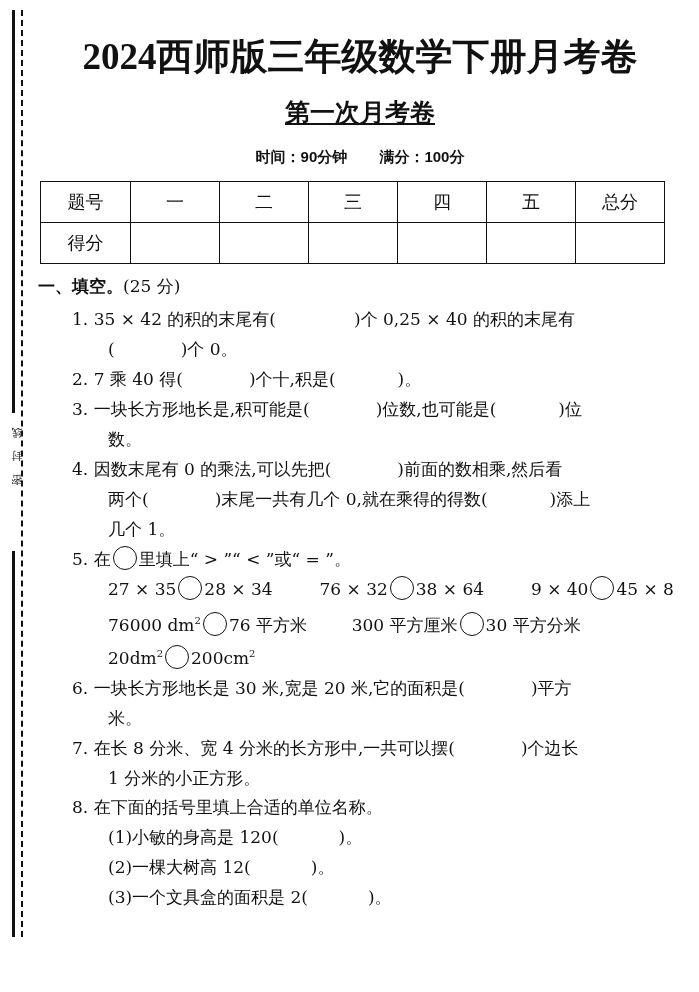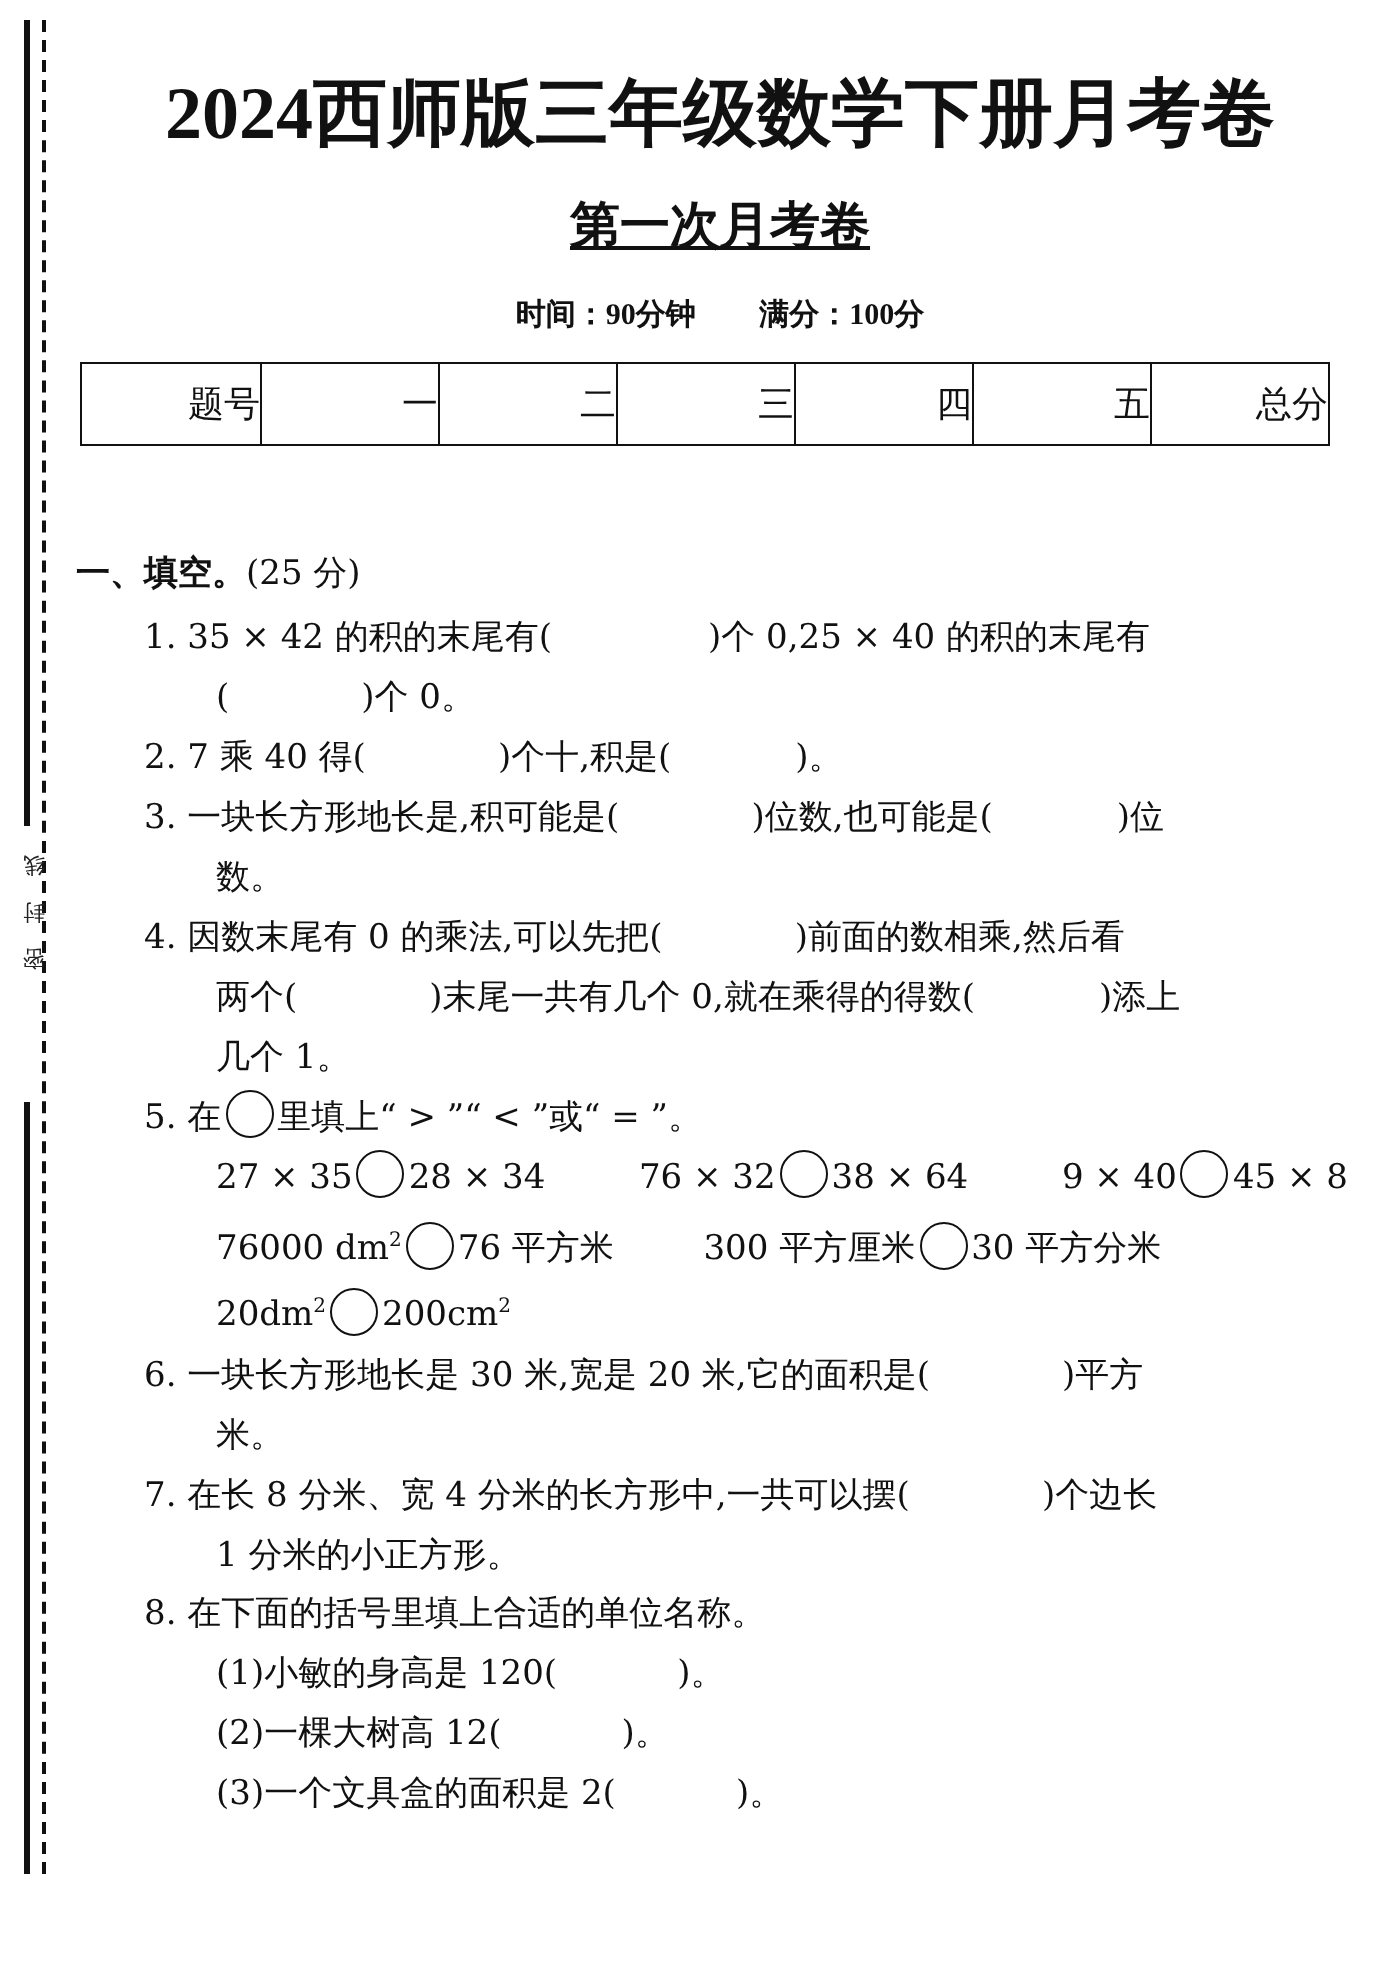--- a/index.html
+++ b/index.html
@@ -9,25 +9,25 @@
   .bind-dash { position:absolute; left:21px; top:10px; height:927px; width:0;
                border-left:2px dashed #111; }
   .bind-label { position:absolute; left:3px; top:438px; width:14px;
                 font-family:"DejaVu Sans",sans-serif; font-size:11px; line-height:30px;
                 writing-mode:vertical-rl; transform:rotate(180deg); letter-spacing:10px; color:#222; }
   .title { position:absolute; left:40px; width:640px; top:32px; text-align:center;
            font-size:37px; font-weight:bold; letter-spacing:0px; font-family:"Liberation Serif",serif; }
   .subtitle { position:absolute; left:40px; width:640px; top:96px; text-align:center;
               font-size:25px; font-weight:bold;text-decoration:underline; }
   .meta { position:absolute; left:40px; width:640px; top:148px; text-align:center;
-          font-size:15px; font-weight:bold; font-family:Liberation Serif, serif; }
+          font-size:15px; font-weight:bold; font-family:Liberation Sans, sans-serif; }
   .meta span { margin:0 14px; }
   table.score { position:absolute; left:40px; top:181px; border-collapse:collapse;
                 width:625px; table-layout:fixed; }
-  table.score td { border:1.5px solid #111; height:40px; text-align:right; font-size:18px;
+  table.score td { border:1.5px solid #111; height:40px; text-align:center; font-size:18px;
                    font-family:"DejaVu Sans",sans-serif; padding:0; }
   .sec { position:absolute; left:38px; top:275px; font-size:17px; }
   .sec b { font-family:"DejaVu Sans",sans-serif; }
   .q { position:absolute; left:72px; font-size:17px; line-height:30px; white-space:nowrap; }
   .ind { position:absolute; left:108px; font-size:17px; line-height:30px; white-space:nowrap; }
   .blank { display:inline-block; }
   .circ { display:inline-block; width:22px; height:22px; border:1.3px solid #111; border-radius:50%;
           vertical-align:-5px; margin:0 2px; }
   sup { font-size:10px; }
 </style>
@@ -49,20 +49,29 @@
 <table class="score">
   <tbody>
       <tr>
     <td style="width:89px">题号</td>
     <td>一</td>
     <td>二</td>
     <td>三</td>
     <td>四</td>
     <td>五</td>
     <td>总分</td>
+  </tr>
+  <tr>
+    <td>得分</td>
+    <td></td>
+    <td></td>
+    <td></td>
+    <td></td>
+    <td></td>
+    <td></td>
   </tr>
 </tbody>
   </table>
 
 <div class="sec">
   <b>一、填空。</b><span>(25 分)</span>
 </div>
 
 <div class="q" style="top:304px">
   <span>1.</span>

